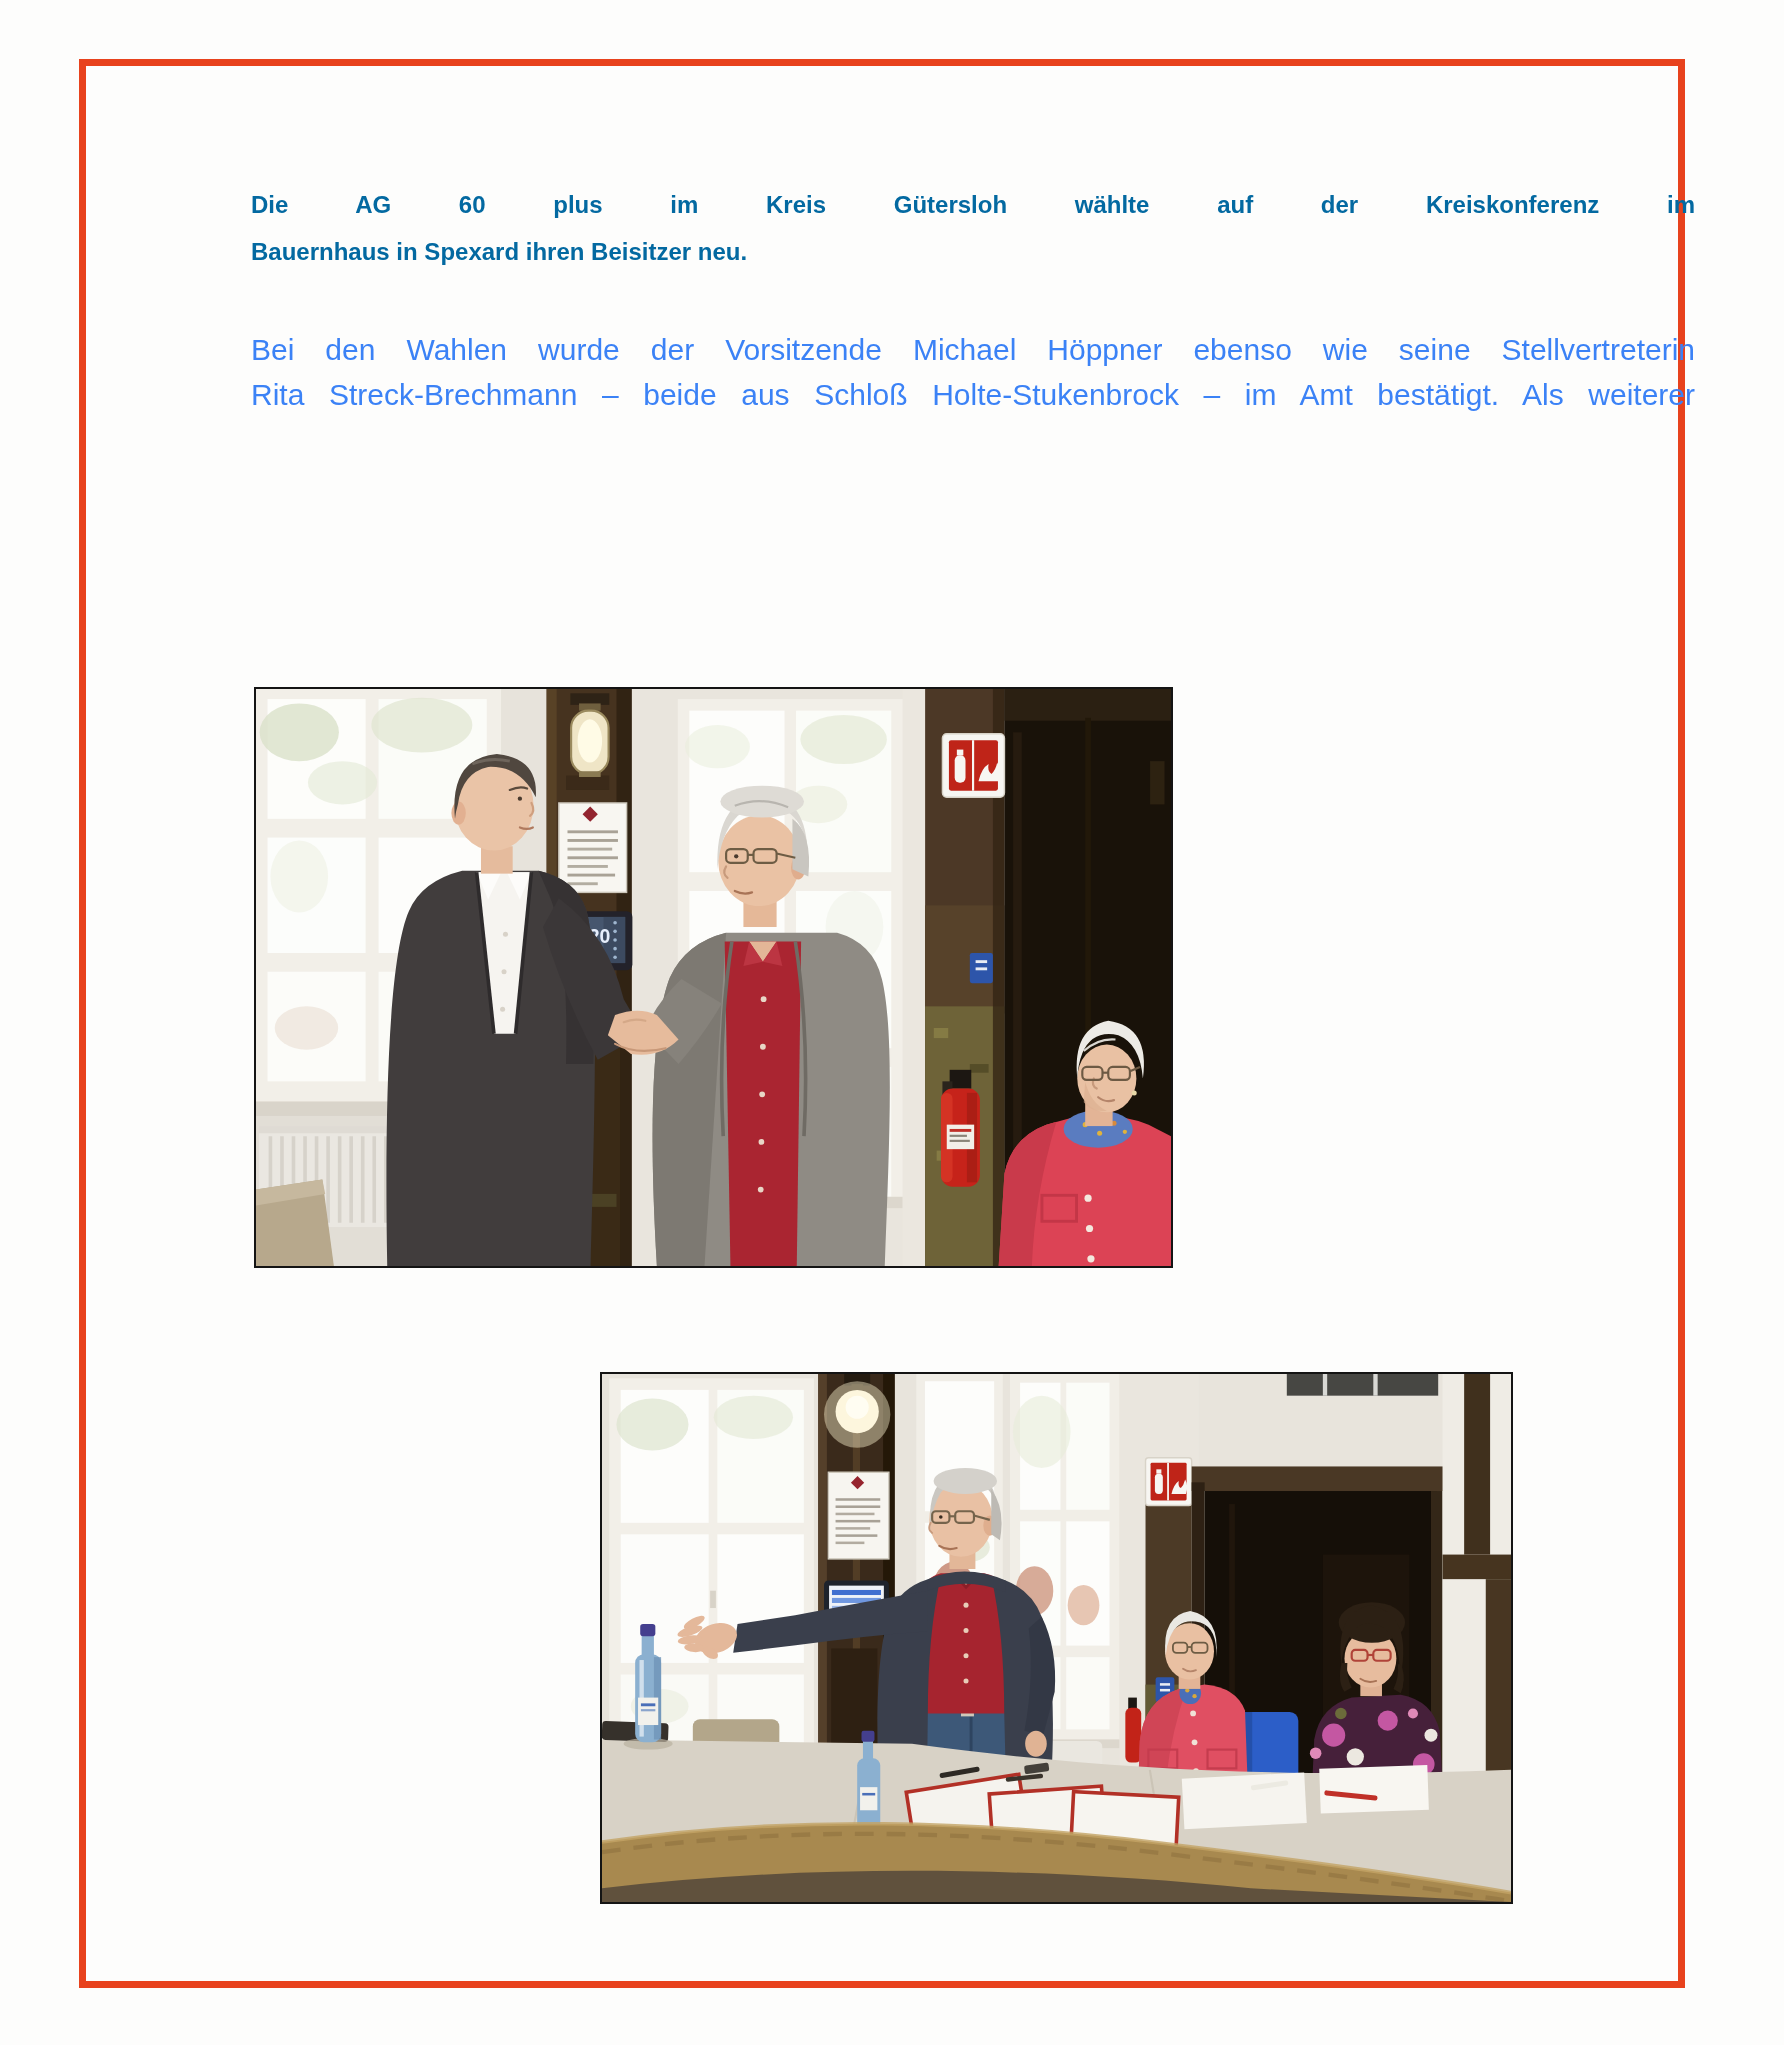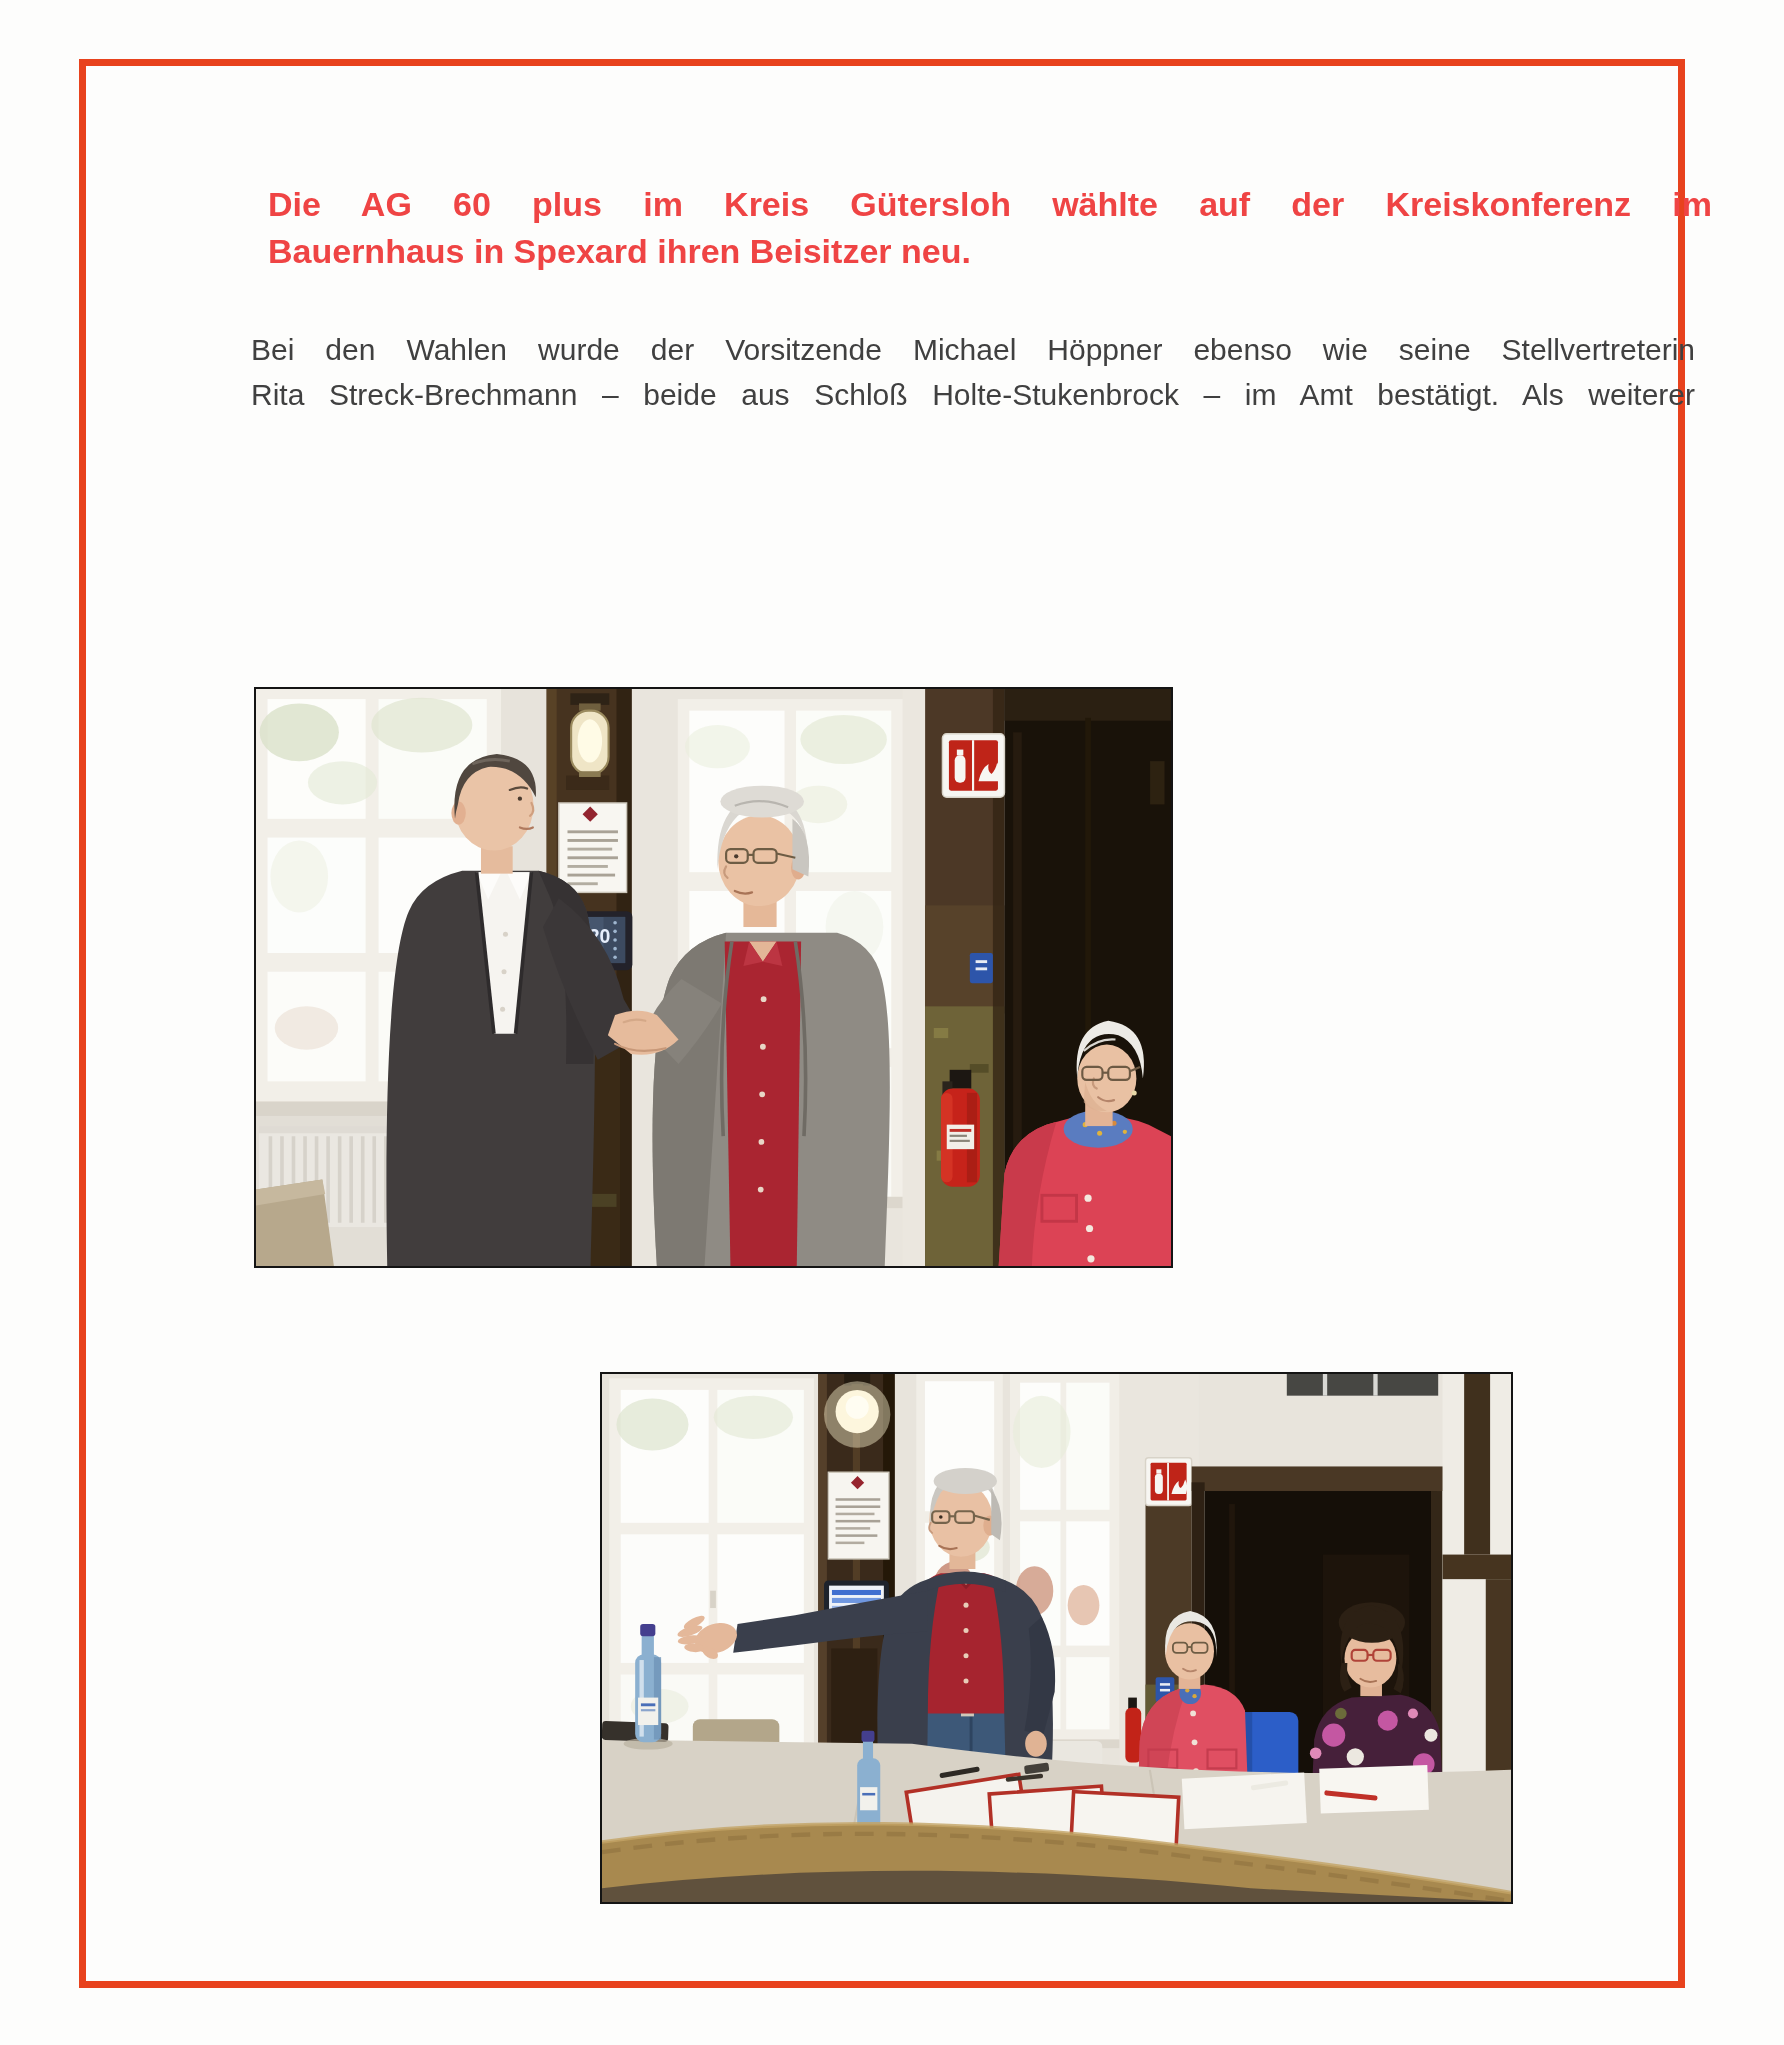--- a/index.html
+++ b/index.html
@@ -15,25 +15,25 @@
   }
   .frame{
     position:absolute;left:79px;top:59px;
     width:1606px;height:1929px;
     border:7.2px solid #e8421d;
     box-sizing:border-box;
     background:#fdfdfc;
   }
   .title-block{
     position:absolute;left:165px;top:115px;width:1444px;
-    font-size:34px;line-height:47px;font-weight:bold;color:#ef4444;margin-left:17px;
+    font-size:24px;line-height:47px;font-weight:bold;color:#0369a1;
   }
   .para{
     position:absolute;left:165px;width:1444px;
-    font-size:30px;line-height:45px;color:#404040;
+    font-size:30px;line-height:45px;color:#3b82f6;
   }
   .para1{top:261px;}
   .para2{top:476px;}
   .jline{text-align:justify;text-align-last:justify;}
   .jline.jlast{text-align-last:left;}
   figure.photo{
     position:absolute;margin:0;
     border:2.9px solid #141414;box-sizing:border-box;background:#fff;
   }
   #photo1{left:254px;top:687px;width:919px;height:581px;}

